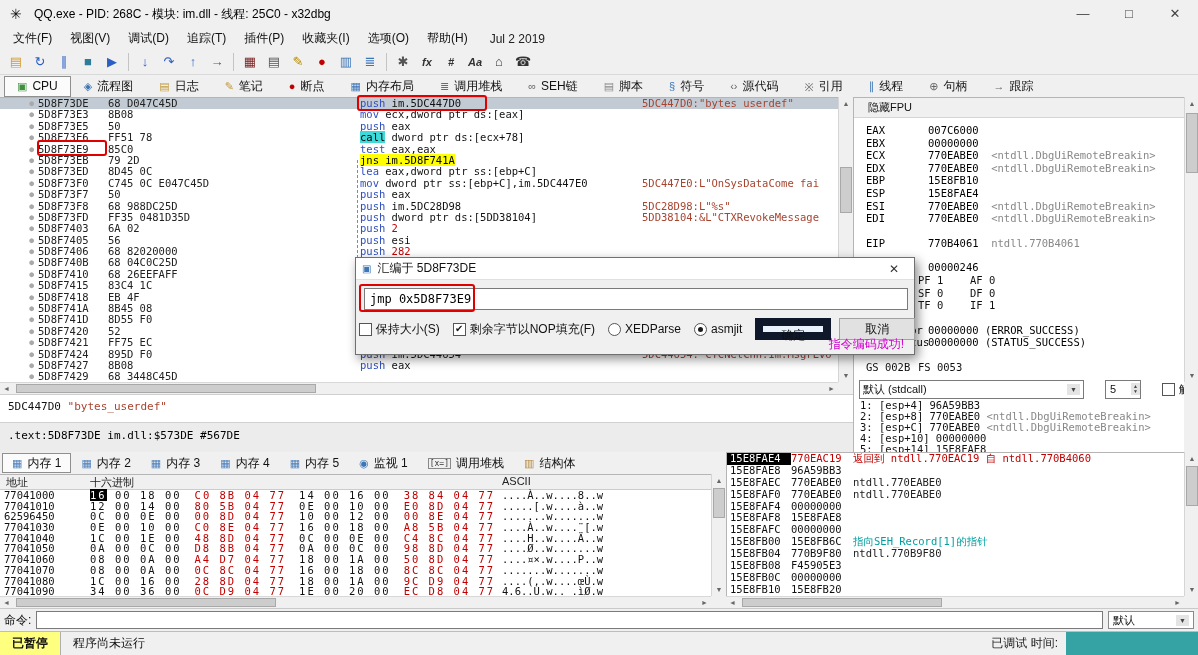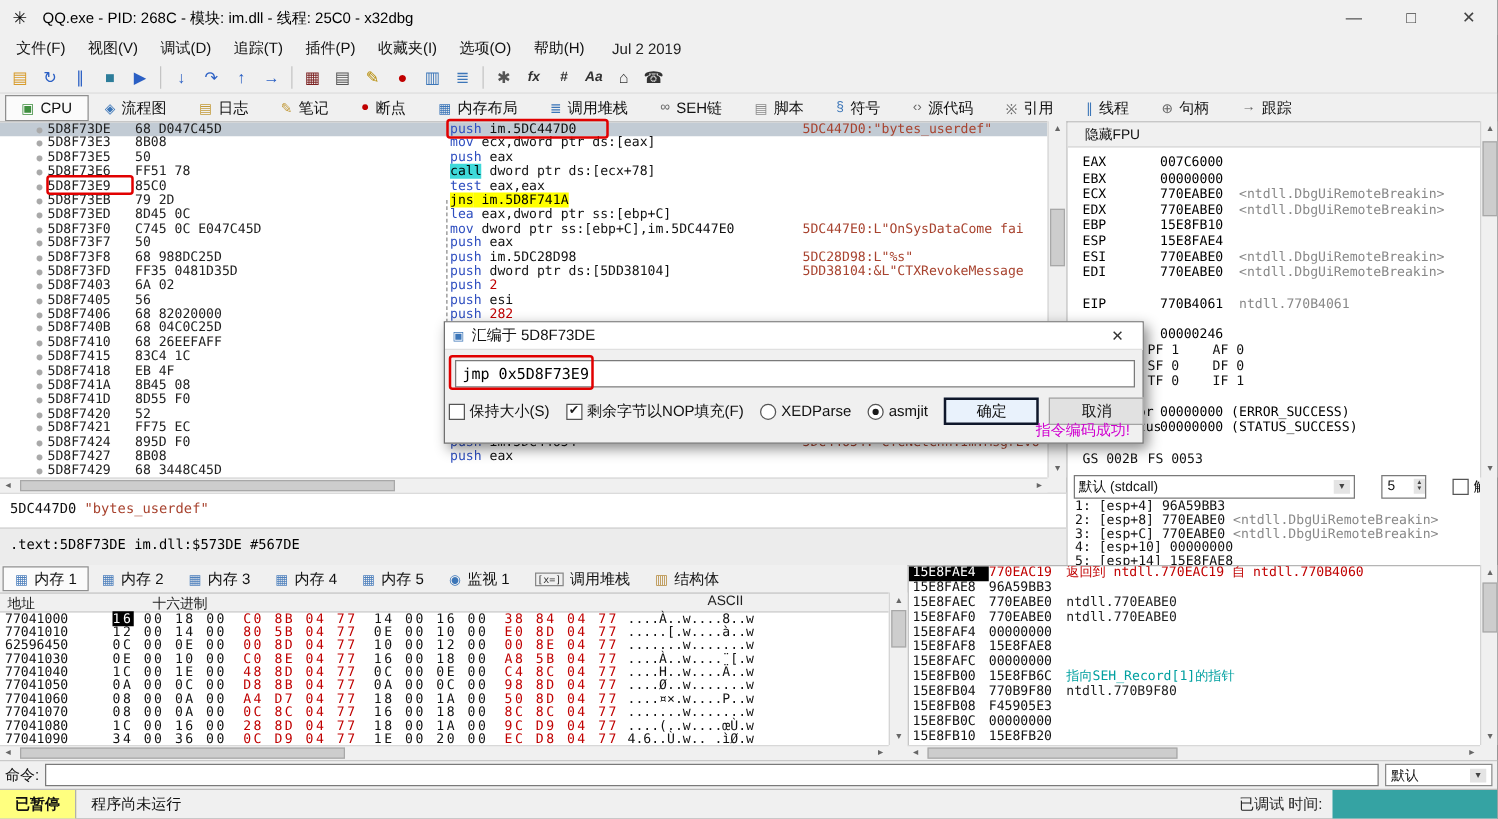--- a/index.html
+++ b/index.html
@@ -91,21 +91,21 @@
 .info-line2{position:absolute;left:0;right:0;top:27px;bottom:0;background:#ececec;border-top:1px solid #d0d0d0;padding:6px 0 0 8px;color:#000;}
 
 
 .bottom-tabs{position:absolute;top:452px;left:0;width:726px;height:22px;background:#f0f0f0;display:flex;align-items:center;padding-left:2px;}
 .btab{display:flex;align-items:center;gap:5px;padding:2px 9px;height:20px;border:1px solid transparent;white-space:nowrap;}
 .btab.active{background:#fbfbfb;border-color:#8f8f8f;}
 .ticon-text{font-size:8px;border:1px solid #888;padding:0 1px;color:#333;font-family:"DejaVu Sans Mono",monospace;}
 
 
 .dump{position:absolute;top:474px;left:0;width:711px;height:122px;background:#fff;border-top:1px solid #b5b5b5;font-family:"DejaVu Sans Mono",monospace;font-size:10.5px;}
-.dump-header{height:15px;background:#f0f0f0;border-bottom:1px solid #ccc;display:flex;font-family:"Liberation Sans",sans-serif;font-size:11px;color:#222;gap:32px;}
+.dump-header{height:15px;background:#f0f0f0;border-bottom:1px solid #ccc;display:flex;font-family:"Liberation Sans",sans-serif;font-size:11px;color:#222;}
 .dh-addr{width:90px;padding-left:6px;}
 .dh-hex{width:412px;}
 .dh-ascii{flex:1;}
 .dump-row{display:flex;height:10.7px;line-height:10.7px;white-space:pre;}
 .dump-addr{width:90px;padding-left:4px;color:#111;}
 .dump-hex{width:412px;}
 .hexg{letter-spacing:2px;margin-right:13px;color:#111;}
 .hexg.red{color:#c00000;}
 .selbyte{background:#000;color:#fff;}
 .dump-ascii{flex:1;color:#111;}
@@ -134,21 +134,21 @@
 
 
 .dialog{position:absolute;left:355px;top:257px;width:560px;height:98px;background:#f0f0f0;border:1px solid #707070;box-shadow:3px 4px 10px rgba(0,0,0,0.45);z-index:40;}
 .dlg-title{height:22px;background:#ffffff;display:flex;align-items:center;padding:0 6px;border-bottom:1px solid #e0e0e0;}
 .dlg-ico{font-size:10px;color:#3c76b8;margin-right:6px;}
 .dlg-close{margin-left:auto;width:28px;text-align:center;color:#333;}
 .dlg-input{position:absolute;left:8px;top:30px;width:544px;height:22px;border:1px solid #7a7a7a;background:#fff;font-family:"DejaVu Sans Mono",monospace;font-size:12px;padding-left:5px;}
 .dlg-opts{position:absolute;left:12px;top:60px;right:8px;display:flex;align-items:center;gap:13px;justify-content:center;}
 .dlg-btns{margin-left:auto;display:flex;gap:8px;}
 .btn{width:76px;height:22px;border:1px solid #a3a3a3;background:#e1e1e1;text-align:center;line-height:20px;}
-.btn.default{border:2px solid #0f172a;background:#e9f2fc;line-height:18px;font-family:Liberation Serif, serif;}
+.btn.default{border:8px solid #0f172a;background:#e9f2fc;line-height:18px;font-family:Liberation Serif, serif;}
 .dlg-status{position:absolute;right:10px;bottom:1px;color:#d000d0;font-size:12px;}
 
 
 .annot{position:absolute;border:2px solid #e10000;border-radius:3px;z-index:50;pointer-events:none;background:transparent;}
 #annot-push{left:357px;top:95px;width:130px;height:16px;}
 #annot-addr{left:37px;top:140px;width:70px;height:16px;}
 #annot-input{left:359px;top:284px;width:116px;height:28px;}
 </style>
 </head>
 <body>

